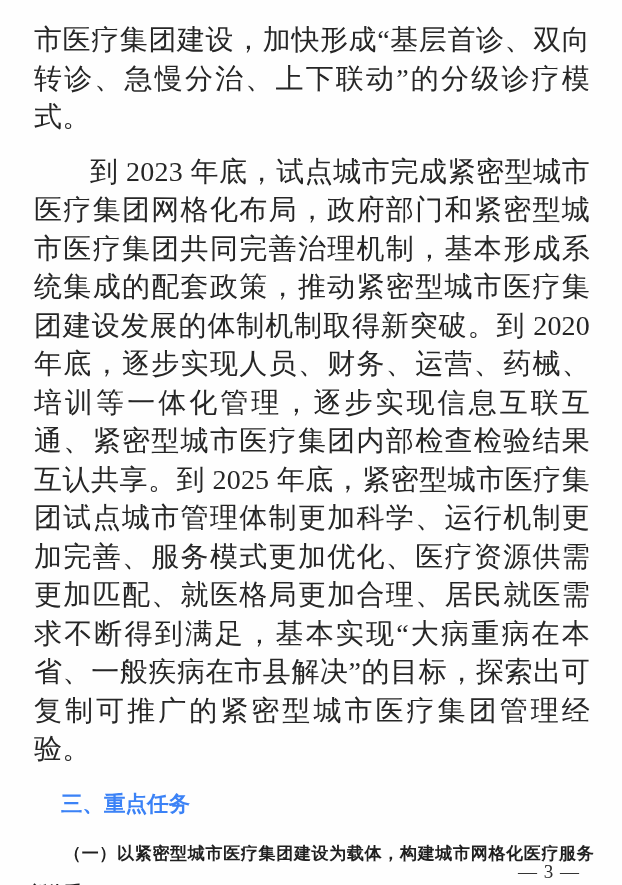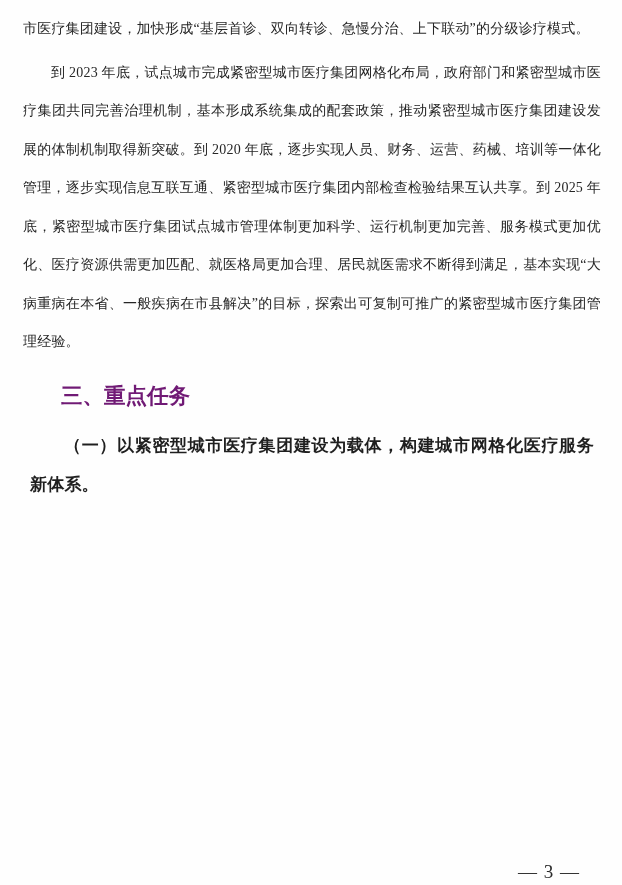--- a/index.html
+++ b/index.html
@@ -13,38 +13,38 @@
     height: 885px;
     margin: 0 auto;
     background: #fefefe;
     box-sizing: border-box;
     padding: 5px 16px 0 18px;
     overflow: hidden;
     font-family: "Liberation Serif", "DejaVu Serif", serif;
     color: #262626;
   }
   .para {
-    margin: 5px;
-    font-size: 14px;
+    margin: 16px;
+    font-size: 28px;
     line-height: 38.5px;
     text-align: justify;
     text-justify: inter-character;
     letter-spacing: 0.2px;
   }
   .indent {
     text-indent: 2em;
   }
   .section-heading {
     margin: 15px 0 0 0;
     font-family: Liberation Sans, sans-serif;
     font-weight: 700;
     font-size: 21.5px;
     line-height: 38.5px;
     text-indent: 2em;
-    color: #701a75;
+    color: #3b82f6;
   }
   .sub-heading {
     margin: 12px;
     font-weight: 700;
     font-size: 17px;
     line-height: 38.5px;
     text-align: justify;
     text-indent: 2em;
     letter-spacing: 0.2px;
     color: #1f1f1f;

